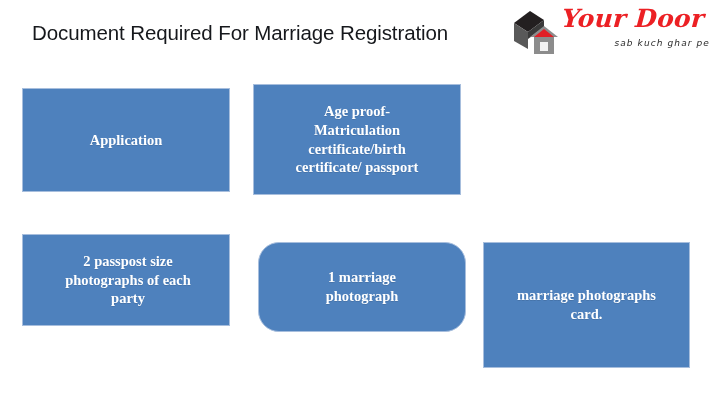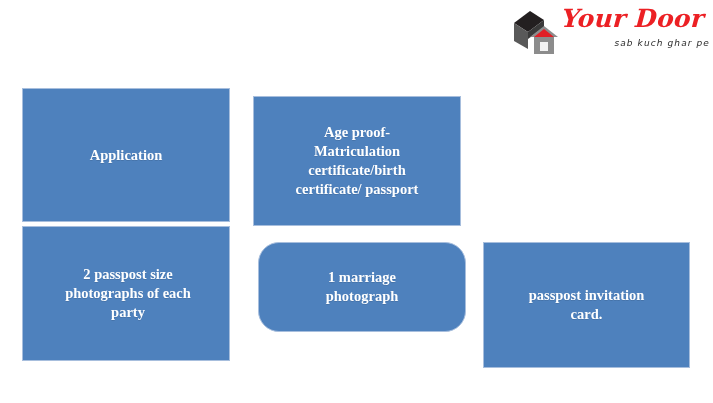--- a/index.html
+++ b/index.html
@@ -109,34 +109,35 @@
     font-weight: 700;
     font-size: 14.5px;
     line-height: 1.30;
     color: #ffffff;
     text-align: center;
     white-space: pre-line;
     text-shadow: 0 1px 0 rgba(0,0,0,0.10);
   }
 
   
-  #box-0 { left: 22px;  top: 88px;  width: 208px; height: 134px; }
-  #box-1 { left: 253px; top: 96px;  width: 208px; height: 130px; }
+  #box-0 { left: 22px;  top: 88px;  width: 208px; height: 104px; }
+  #box-1 { left: 253px; top: 84px;  width: 208px; height: 111px; }
   #box-2 { left: 483px; top: 88px;  width: 207px; height: 130px; }
   
-  #box-3 { left: 22px;  top: 226px; width: 208px; height: 135px; padding-left: 12px; }
+  #box-3 { left: 22px;  top: 234px; width: 208px; height: 92px; padding-left: 12px; }
   #box-4 { left: 258px; top: 242px; width: 208px; height: 90px; border-radius: 21px; }
   #box-5 { left: 483px; top: 242px; width: 207px; height: 126px; }
 </style>
 </head>
 <body>
 
 <div id="slide">
 
   <div class="header">
+    <div class="page-title">Document Required For Marriage Registration</div>
 
     <div class="logo">
       <div class="logo-mark">
         <svg width="54" height="52" viewBox="0 0 54 52" xmlns="http://www.w3.org/2000/svg">
           <polygon points="4,16 20,4 34,13 18,25" fill="#231F20"></polygon>
           <polygon points="4,16 18,25 18,42 4,34" fill="#595959"></polygon>
           <polygon points="18,25 34,13 34,20 18,32" fill="#3A3A3A"></polygon>
           <polygon points="20,30 34,19 48,30" fill="#8C8C8C"></polygon>
           <polygon points="24,30 34,22 44,30" fill="#E01F26"></polygon>
           <rect x="24" y="30" width="20" height="17" fill="#8C8C8C"></rect>
@@ -162,17 +163,17 @@
   <div class="box" id="box-3">
     <span class="box-label">2 passpost size
 photographs of each
 party</span>
   </div>
   <div class="box" id="box-4">
     <span class="box-label">1 marriage
 photograph</span>
   </div>
   <div class="box" id="box-5">
-    <span class="box-label">passpost invitation
+    <span class="box-label">marriage photographs
 card.</span>
   </div>
 
 </div>
 
 </body></html>

